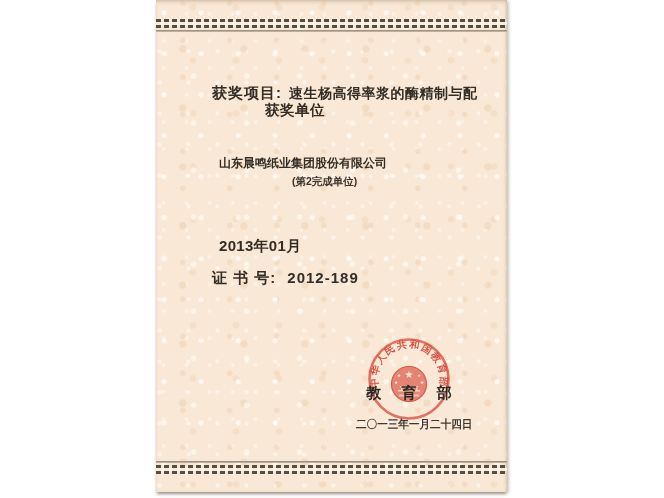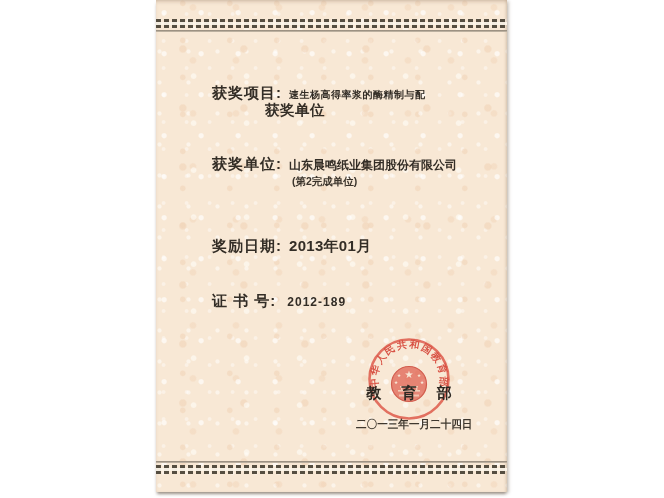--- a/index.html
+++ b/index.html
@@ -46,29 +46,29 @@
   .ornament.top .line-row{margin-top:2px;}
   .ornament.bottom .sq-row{margin-top:2px;}
 
   
   .field{
     position:absolute;left:56px;display:flex;align-items:baseline;
     color:#332d26;font-weight:700;white-space:nowrap;
   }
   .field .lbl{font-size:15px;letter-spacing:1px;}
   .field .val{margin-left:7px;letter-spacing:.5px;}
-  .f-project{top:84px;}  .f-project .val{font-size:10px;}
+  .f-project{top:84px;}  .f-project .val{font-size:14px;}
   .f-project-cont{position:absolute;left:109px;top:101px;color:#332d26;
     font-weight:700;font-size:14.5px;letter-spacing:.5px;white-space:nowrap;}
   .f-unit{top:155px;}    .f-unit .val{font-size:12px;letter-spacing:0;}
   .f-unit-note{position:absolute;left:136px;top:175px;color:#3a332b;
     font-weight:700;font-size:10.5px;white-space:nowrap;text-align:center;}
   .f-grade{top:197px;}   .f-grade .val{font-size:13.5px;}
   .f-adate{top:237px;}   .f-adate .val{font-size:15px;letter-spacing:.3px;text-align:center;}
-  .f-certno{top:292px;}  .f-certno .val{font-size:12px;margin-left:11px;letter-spacing:1px;}
+  .f-certno{top:269px;}  .f-certno .val{font-size:15px;margin-left:11px;letter-spacing:1px;}
 
   
   .seal{position:absolute;left:211px;top:337px;width:84px;height:84px;opacity:.92;}
   .seal svg{display:block;width:84px;height:84px;}
   .issuer{
     position:absolute;left:193px;top:384px;width:120px;text-align:center;
     color:#2e2822;font-weight:700;font-size:15px;letter-spacing:8px;
     white-space:nowrap;text-indent:8px;
   }
   .issue-date{
@@ -89,28 +89,26 @@
       <div class="line-row"></div>
     </div>
 
     <div class="field f-project">
       <span class="lbl">获奖项目:</span>
       <span class="val">速生杨高得率浆的酶精制与配</span>
     </div>
     <div class="f-project-cont">获奖单位</div>
 
     <div class="field f-unit">
-      <span class="lbl">获奖单位:</span>
       <span class="val">山东晨鸣纸业集团股份有限公司</span>
     </div>
     <div class="f-unit-note">(第2完成单位)</div>
 
 
     <div class="field f-adate">
-      <span class="lbl">奖励日期:</span>
       <span class="val">2013年01月</span>
     </div>
 
     <div class="field f-certno">
       <span class="lbl">证 书 号:</span>
       <span class="val">2012-189</span>
     </div>
 
     <div class="seal">
       <svg viewBox="0 0 84 84" xmlns="http://www.w3.org/2000/svg">

